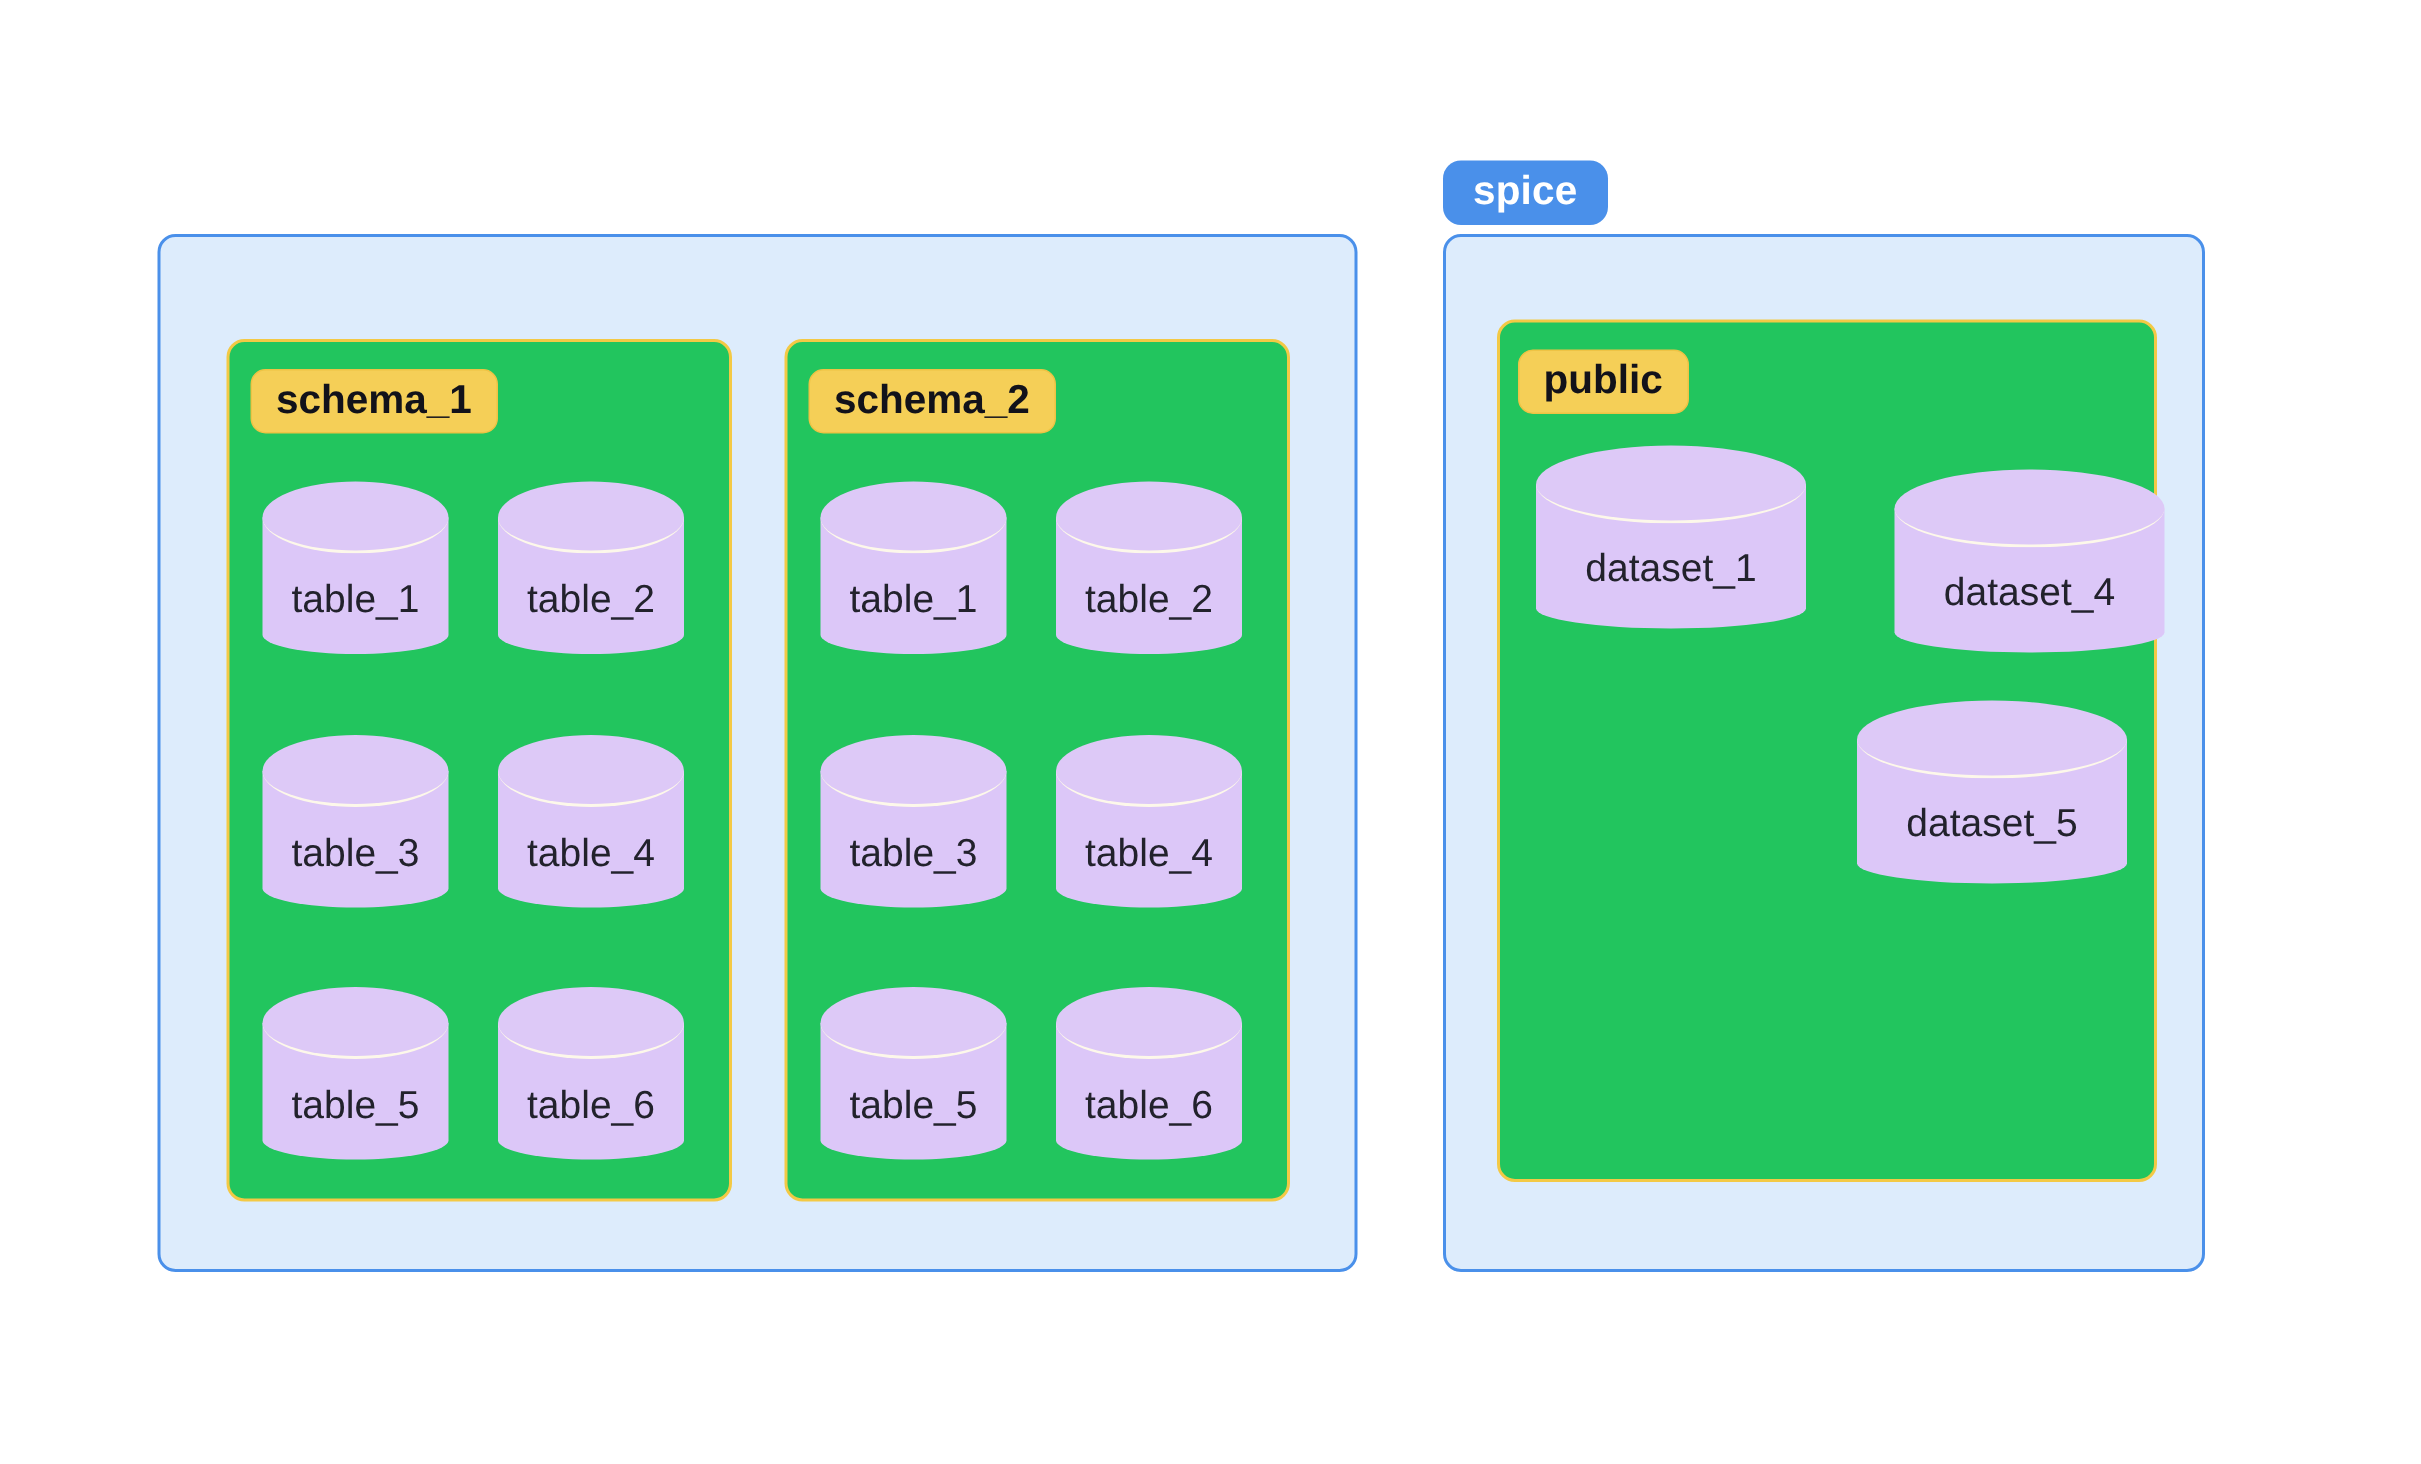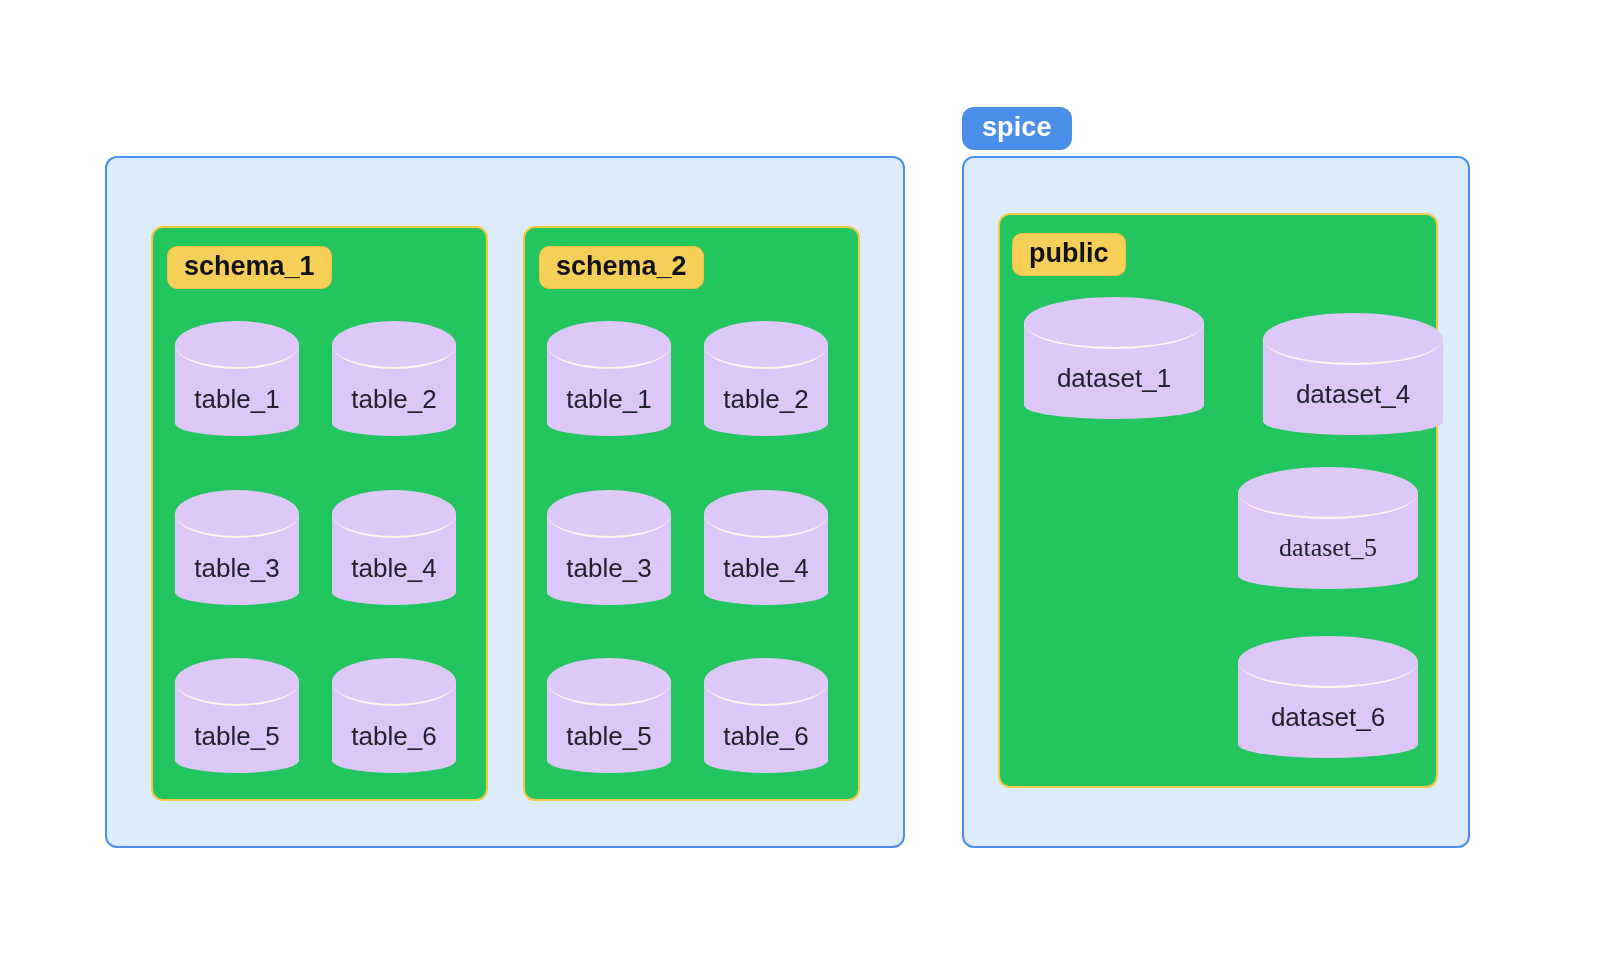--- a/index.html
+++ b/index.html
@@ -205,29 +205,24 @@
           <div class="cyl-body" style="top:26px; height:96px;"></div>
           <div class="cyl-top" style="height:52px;"></div>
           <div class="cyl-label" style="top:68px;">dataset_1</div>
         </div>
         <div class="cyl" style="left:238px; top:98px; width:180px; height:122px;margin-left:25px;">
           <div class="cyl-body" style="top:26px; height:96px;"></div>
           <div class="cyl-top" style="height:52px;"></div>
           <div class="cyl-label" style="top:68px;">dataset_4</div>
         </div>
 
-        <div class="cyl" style="left:238px; top:252px; width:180px; height:122px;font-family:Liberation Serif, serif;">
+        <div class="cyl" style="left:238px; top:252px; width:180px; height:122px;">
           <div class="cyl-body" style="top:26px; height:96px;"></div>
           <div class="cyl-top" style="height:52px;"></div>
           <div class="cyl-label" style="top:68px;">dataset_5</div>
         </div>
 
-        <div class="cyl" style="left:238px; top:421px; width:180px; height:122px;">
-          <div class="cyl-body" style="top:26px; height:96px;"></div>
-          <div class="cyl-top" style="height:52px;"></div>
-          <div class="cyl-label" style="top:68px;">dataset_6</div>
-        </div>
       </div>
 
     </div>
   </div>
 
 </div>
 
 </body></html>

